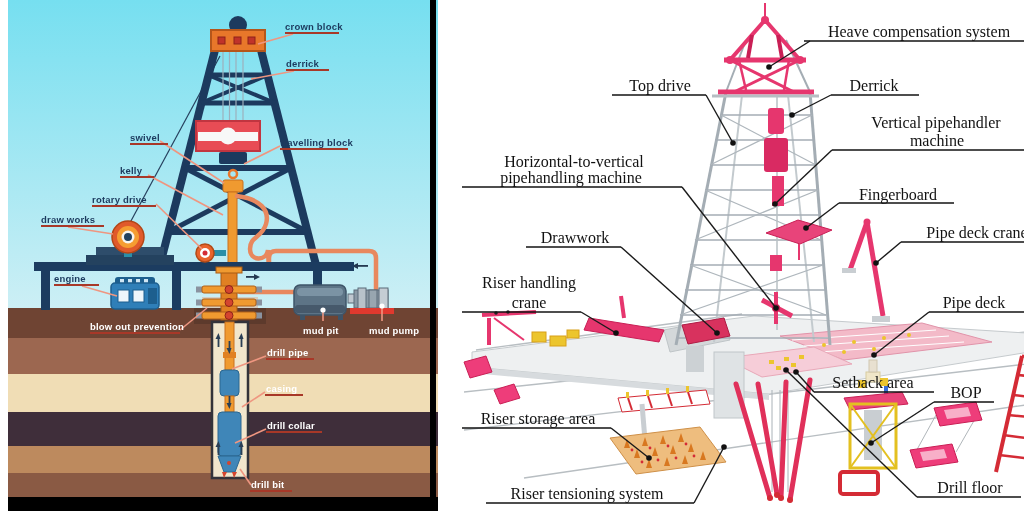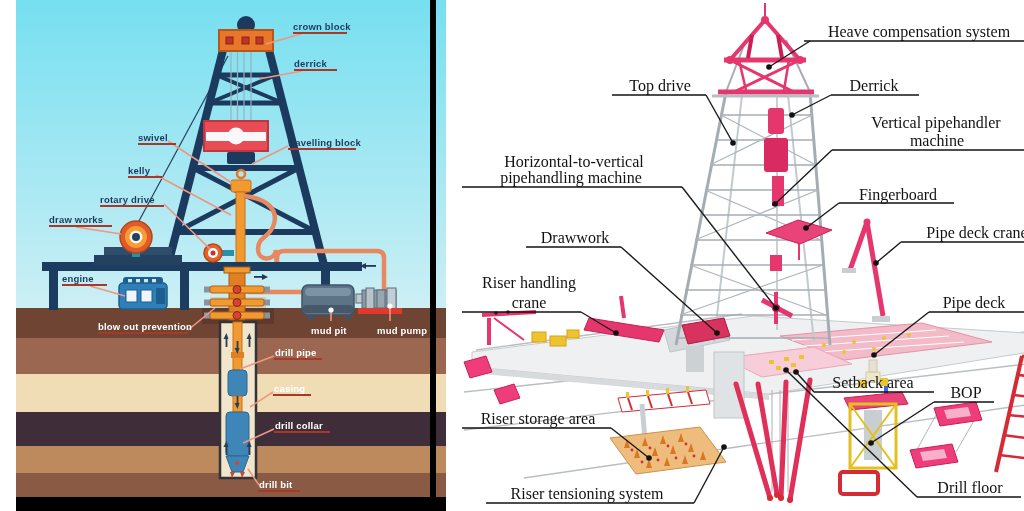--- a/index.html
+++ b/index.html
@@ -1,19 +1,19 @@
 <!DOCTYPE html>
 <html><head>
 <meta charset="utf-8">
 <style>
   html,body{margin:0;padding:0;background:#222;}
   .stage{position:relative;width:1024px;height:511px;overflow:hidden;background:#fff;
          font-family:"Liberation Sans",sans-serif;}
   .panel{position:absolute;top:0;height:511px;}
-  #left-panel{left:16px;width:430px;}
+  #left-panel{left:8px;width:430px;}
   #divider{position:absolute;left:430px;top:0;width:6px;height:511px;background:#000;}
   #right-panel{left:460px;width:640px;background:#a21caf;}
   svg{position:absolute;left:0;top:0;display:block;}
   .llabel{font-family:"Liberation Sans",sans-serif;font-weight:bold;font-size:9.5px;letter-spacing:.2px;}
   .lnavy{fill:#1c3a5e;}
   .lwhite{fill:#ffffff;}
   .rlabel{font-family:"Liberation Serif","DejaVu Serif",serif;font-size:16px;fill:#121212;}
 </style>
 </head>
 <body>

